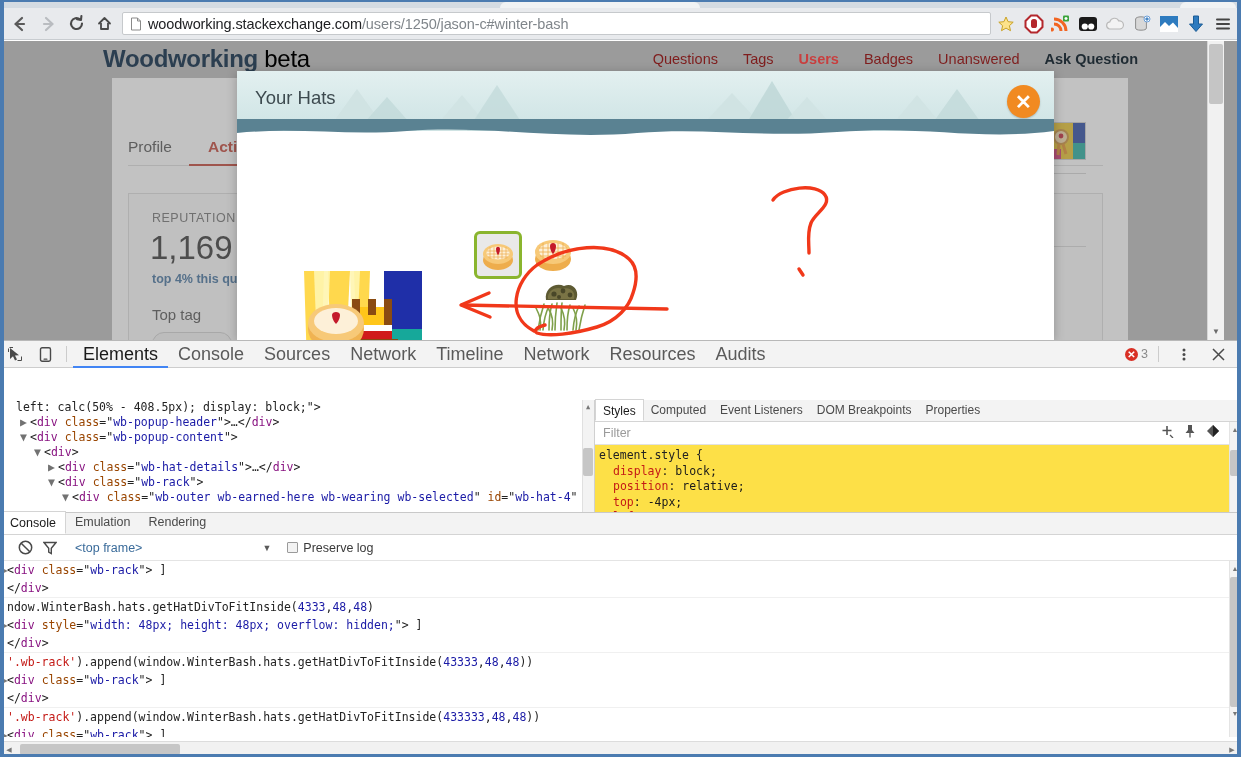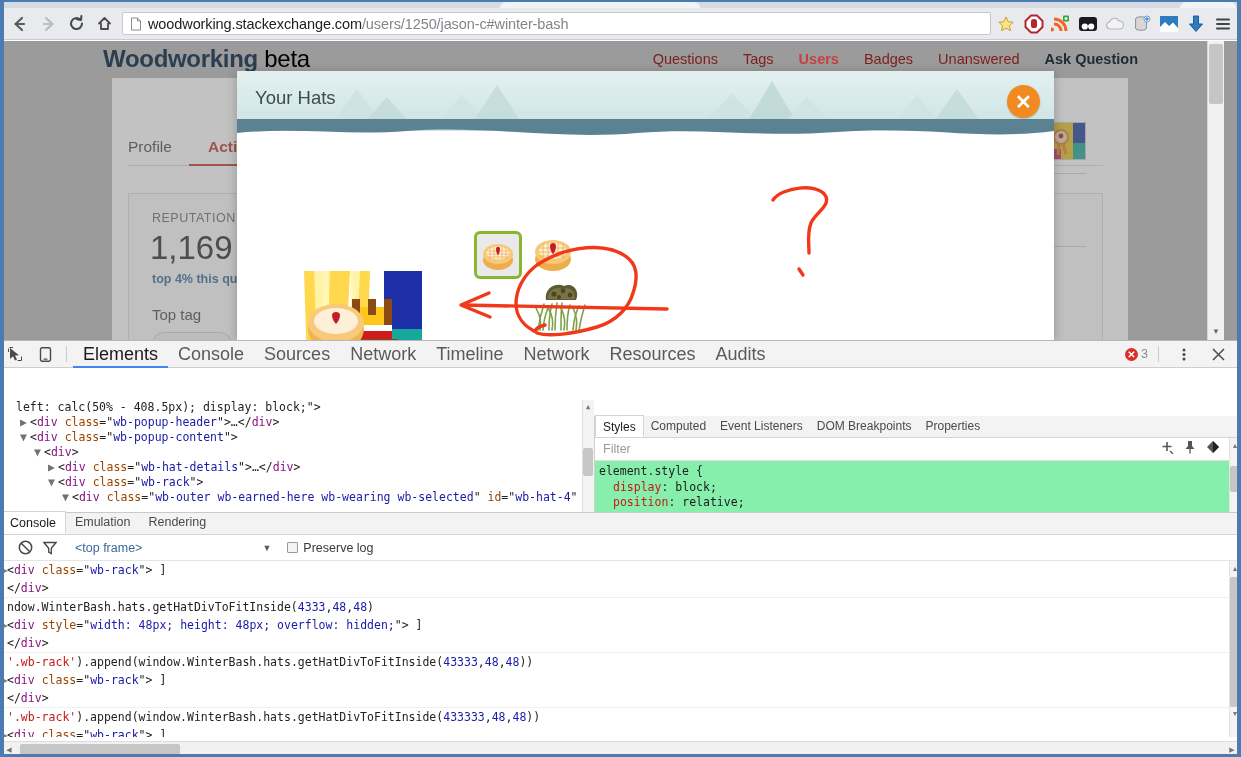--- a/index.html
+++ b/index.html
@@ -157,21 +157,21 @@
   .arrow { color:#727272; display:inline-block; width:10px; }
   .dom-scroll { position:absolute; right:0; top:0; width:12px; height:144px; background:#f3f3f3; border-left:1px solid #e0e0e0; }
   .dom-sb-thumb { position:absolute; right:1px; top:48px; width:10px; height:28px; background:#c6c6c6; border-radius:2px; }
   .dom-sb-ar { position:absolute; right:1px; width:10px; height:12px; color:#777; font-size:7px; display:flex; align-items:center; justify-content:center; }
 
   .crumbs { position:absolute; left:0; top:138px; width:594px; height:18px; background:#f9f9f9;
     border-top:1px solid #e0e0e0; display:flex; align-items:center; font-size:11.5px; }
   .crumb { padding:0 8px; height:18px; line-height:18px; color:#5a5a5a; }
   .crumb.sel { background:#4285f4; color:#fff; font-weight:bold; }
 
-  .styles-pane { position:absolute; left:594px; top:16px; width:647px; height:144px; background:#86efac;
+  .styles-pane { position:absolute; left:594px; top:0; width:647px; height:144px; background:#fde047;
     border-left:1px solid #d0d0d0; }
   .styles-tabs { position:absolute; left:0; top:0; width:647px; height:22px; background:#f3f3f3;
     border-bottom:1px solid #d4d4d4; display:flex; align-items:flex-end; }
   .st-tab { padding:0 7px; height:22px; line-height:22px; font-size:12px; color:#4a4a4a; }
   .st-tab.active { background:#ffffff; border:1px solid #d4d4d4; border-bottom:1px solid #fff; color:#1a1a1a; }
   .styles-filter { position:absolute; left:0; top:22px; width:647px; height:23px; background:#fff;
     border-bottom:1px solid #e2e2e2; display:flex; align-items:center; }
   .filter-txt { padding-left:8px; font-size:12.5px; color:#9a9a9a; }
   .filter-icons { margin-left:auto; display:flex; align-items:center; gap:10px; padding-right:22px; color:#555; }
   .styles-body { position:absolute; left:0; top:45px; width:647px; height:99px; overflow:hidden;

